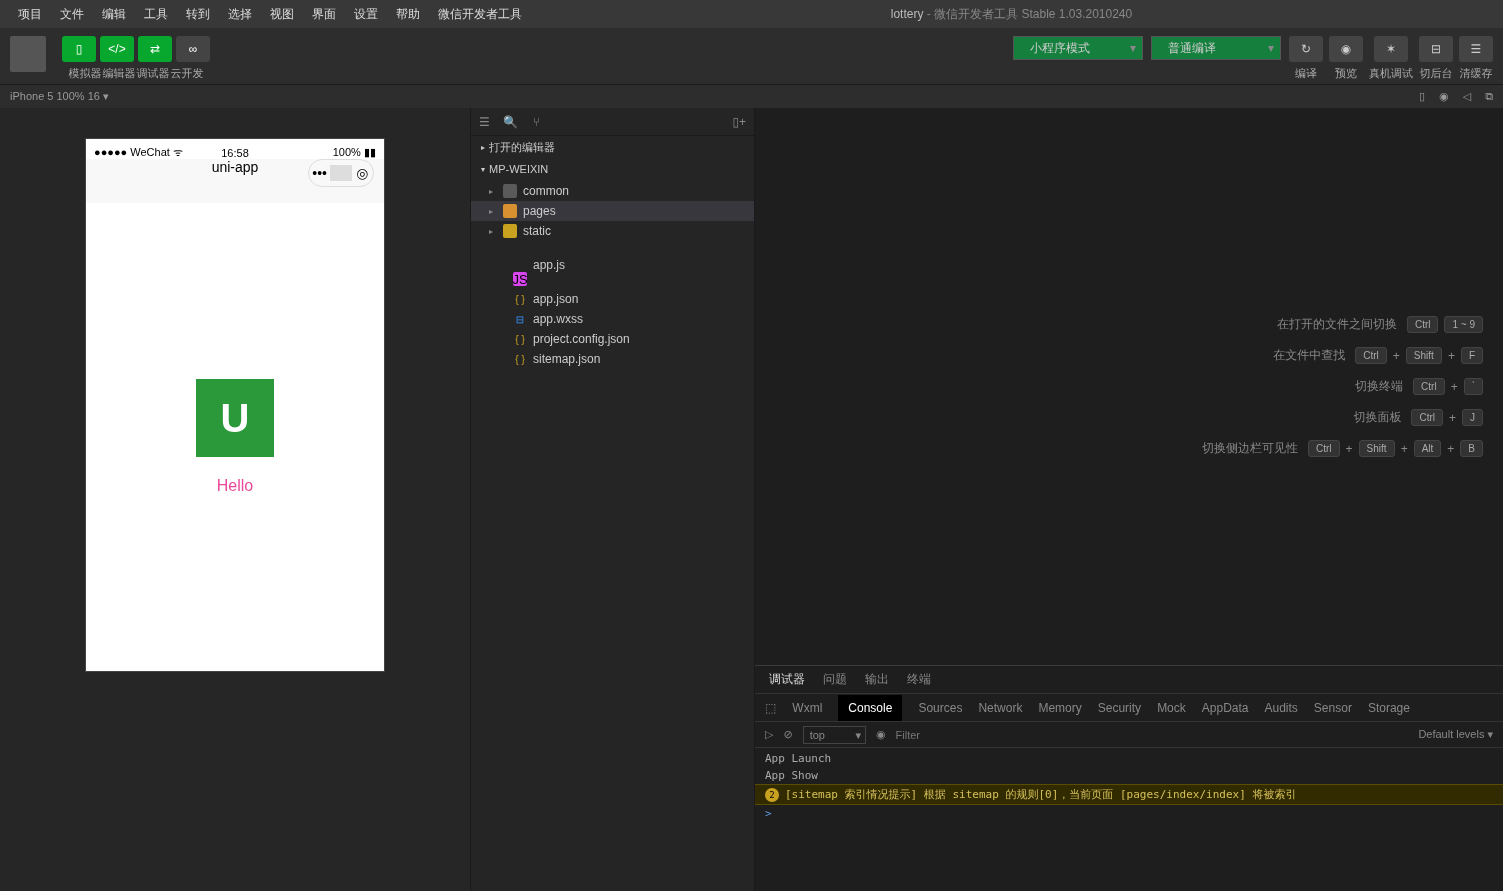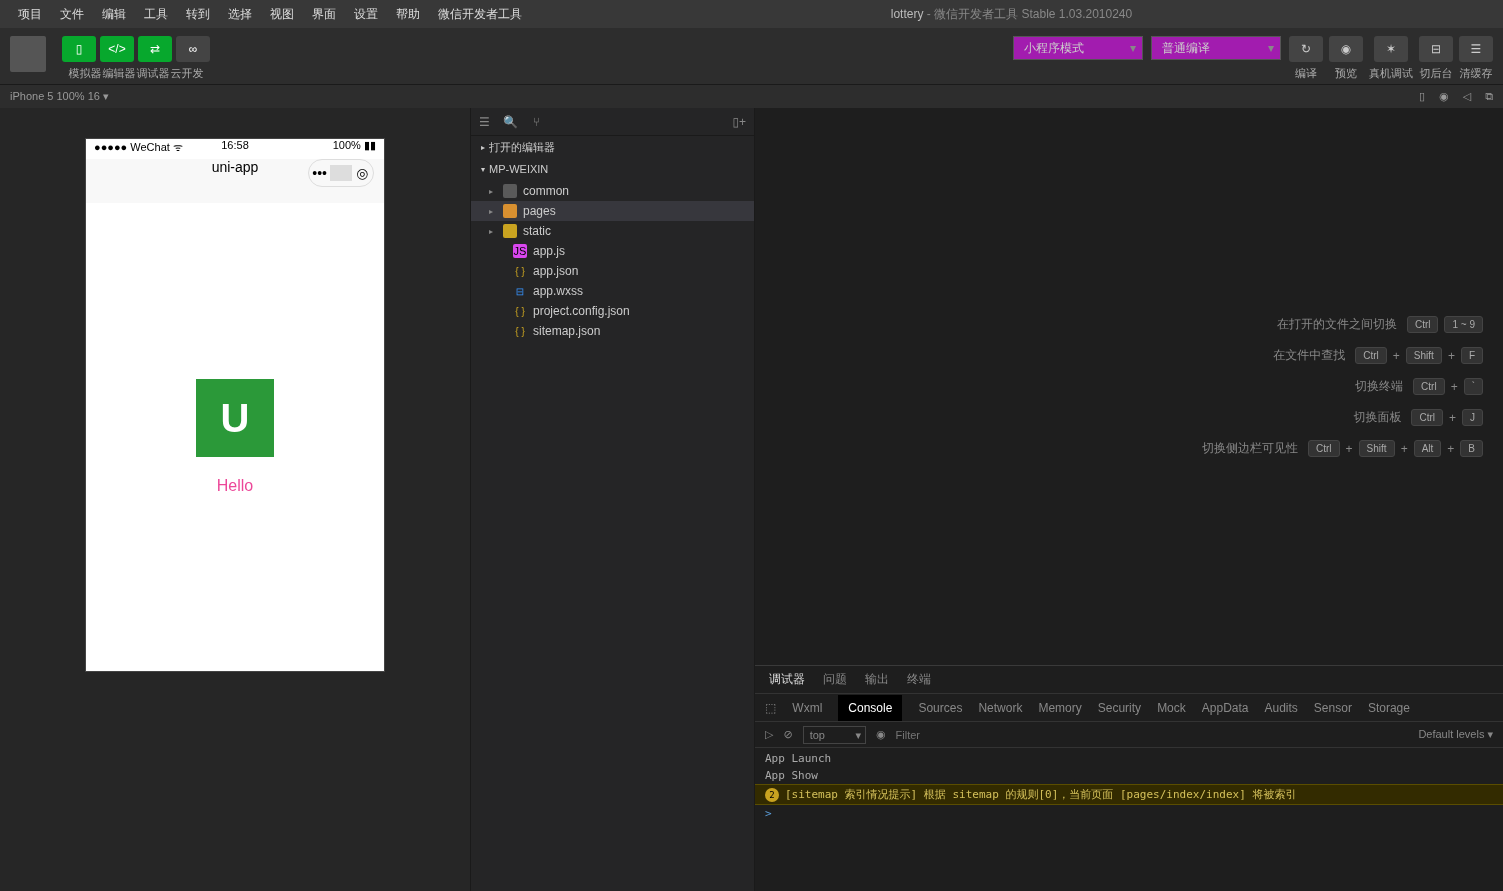--- a/index.html
+++ b/index.html
@@ -11,31 +11,31 @@
 .title-name { color: #bbb; }
 .toolbar { height: 56px; background: #2d2d2d; display: flex; align-items: flex-start; padding: 8px 10px 0; gap: 8px; }
 .avatar { width: 36px; height: 36px; background: #555; border-radius: 2px; margin-right: 8px; }
 .tool-group { display: flex; flex-direction: column; align-items: center; gap: 4px; }
 .tool-btns { display: flex; gap: 4px; }
 .tool-btn { width: 34px; height: 26px; background: #07a82d; border-radius: 3px; display: flex; align-items: center; justify-content: center; cursor: pointer; color: #fff; }
 .tool-btn.gray { background: #444; }
 .tool-label { font-size: 11px; color: #aaa; }
 .tool-labels { display: flex; gap: 0; }
 .tool-labels span { width: 34px; text-align: center; font-size: 11px; color: #aaa; }
-.dropdown { background: #a21caf; border: 1px solid #555; height: 24px; padding: 0 24px 0 10px; display: flex; align-items: center; position: relative; color: #ccc; font-size: 12px; min-width: 130px; }
+.dropdown { background: #15803d; border: 1px solid #555; height: 24px; padding: 0 24px 0 16px; display: flex; align-items: center; position: relative; color: #ccc; font-size: 12px; min-width: 130px; }
 .dropdown::after { content: '▾'; position: absolute; right: 6px; color: #888; }
 .icon-btn { width: 34px; height: 26px; background: #444; border-radius: 3px; display: flex; align-items: center; justify-content: center; cursor: pointer; color: #ccc; }
 .right-tools { display: flex; gap: 6px; margin-left: auto; }
 .right-tool-col { display: flex; flex-direction: column; align-items: center; gap: 4px; }
 .device-bar { height: 24px; background: #2d2d2d; display: flex; align-items: center; padding: 0 10px; font-size: 11px; color: #999; border-top: 1px solid #1a1a1a; }
 .device-icons { margin-left: auto; display: flex; gap: 14px; }
 .main { display: flex; height: calc(100% - 108px); }
 .simulator { width: 470px; background: #262626; display: flex; justify-content: center; padding-top: 30px; }
 .phone { width: 300px; height: 534px; background: #fff; border: 1px solid #444; }
-.phone-status { height: 20px; display: flex; align-items: flex-start; padding: 0 8px; font-size: 11px; color: #000; }
+.phone-status { height: 20px; display: flex; align-items: flex-end; padding: 0 8px; font-size: 11px; color: #000; }
 .phone-status .wc { flex: 1; }
 .phone-status .time { flex: 1; text-align: center; }
 .phone-status .bat { flex: 1; text-align: right; }
 .phone-nav { height: 44px; background: #f8f8f8; display: flex; justify-content: center; position: relative; }
 .phone-title { color: #000; font-size: 14px; }
 .phone-capsule { position: absolute; right: 10px; width: 66px; height: 28px; border: 1px solid #ddd; border-radius: 14px; display: flex; align-items: center; }
 .phone-capsule span { flex: 1; text-align: center; color: #000; font-size: 14px; }
 .phone-capsule .div { width: 1px; height: 16px; background: #ddd; }
 .phone-body { height: calc(100% - 64px); display: flex; flex-direction: column; align-items: center; justify-content: center; gap: 20px; }
 .phone-logo { width: 78px; height: 78px; background: #2b9939; display: flex; align-items: center; justify-content: center; color: #fff; font-size: 40px; font-weight: bold; }
@@ -48,21 +48,21 @@
 .exp-section .arrow { font-size: 8px; }
 .tree { padding: 2px 0; }
 .tree-item { padding: 3px 10px 3px 28px; display: flex; align-items: center; gap: 6px; cursor: pointer; font-size: 12px; color: #ccc; }
 .tree-item.folder { padding-left: 18px; }
 .tree-item.selected { background: #37373d; }
 .tree-item .arrow { font-size: 8px; width: 8px; color: #888; }
 .tree-item .ficon { width: 14px; height: 14px; display: flex; align-items: center; justify-content: center; font-size: 10px; border-radius: 2px; }
 .ficon.folder-i { background: #5a5a5a; }
 .ficon.folder-o { background: #d89030; }
 .ficon.folder-y { background: #c9a320; }
-.ficon.js { background: #d946ef; color: #000; font-size: 11px; }
+.ficon.js { background: #d946ef; color: #000; font-size: 13px; margin-top: 28px; }
 .ficon.json { color: #c9a320; }
 .ficon.wxss { color: #3794ff; }
 .editor { flex: 1; background: #1e1e1e; display: flex; flex-direction: column; }
 .editor-main { flex: 1; display: flex; flex-direction: column; justify-content: center; align-items: flex-end; padding-right: 20px; gap: 14px; }
 .shortcut { display: flex; align-items: flex-start; gap: 10px; font-size: 12px; color: #888; }
 .shortcut .keys { display: flex; gap: 6px; align-items: center; }
 .key { background: #333; border: 1px solid #444; padding: 2px 7px; border-radius: 3px; font-size: 10px; color: #aaa; }
 .devtools { height: 226px; background: #1e1e1e; border-top: 1px solid #3a3a3a; display: flex; flex-direction: column; }
 .dt-tabs1 { height: 28px; display: flex; align-items: center; padding: 0 14px; gap: 18px; font-size: 12px; color: #888; border-bottom: 1px solid #333; }
 .dt-tabs1 .active { color: #ddd; }

